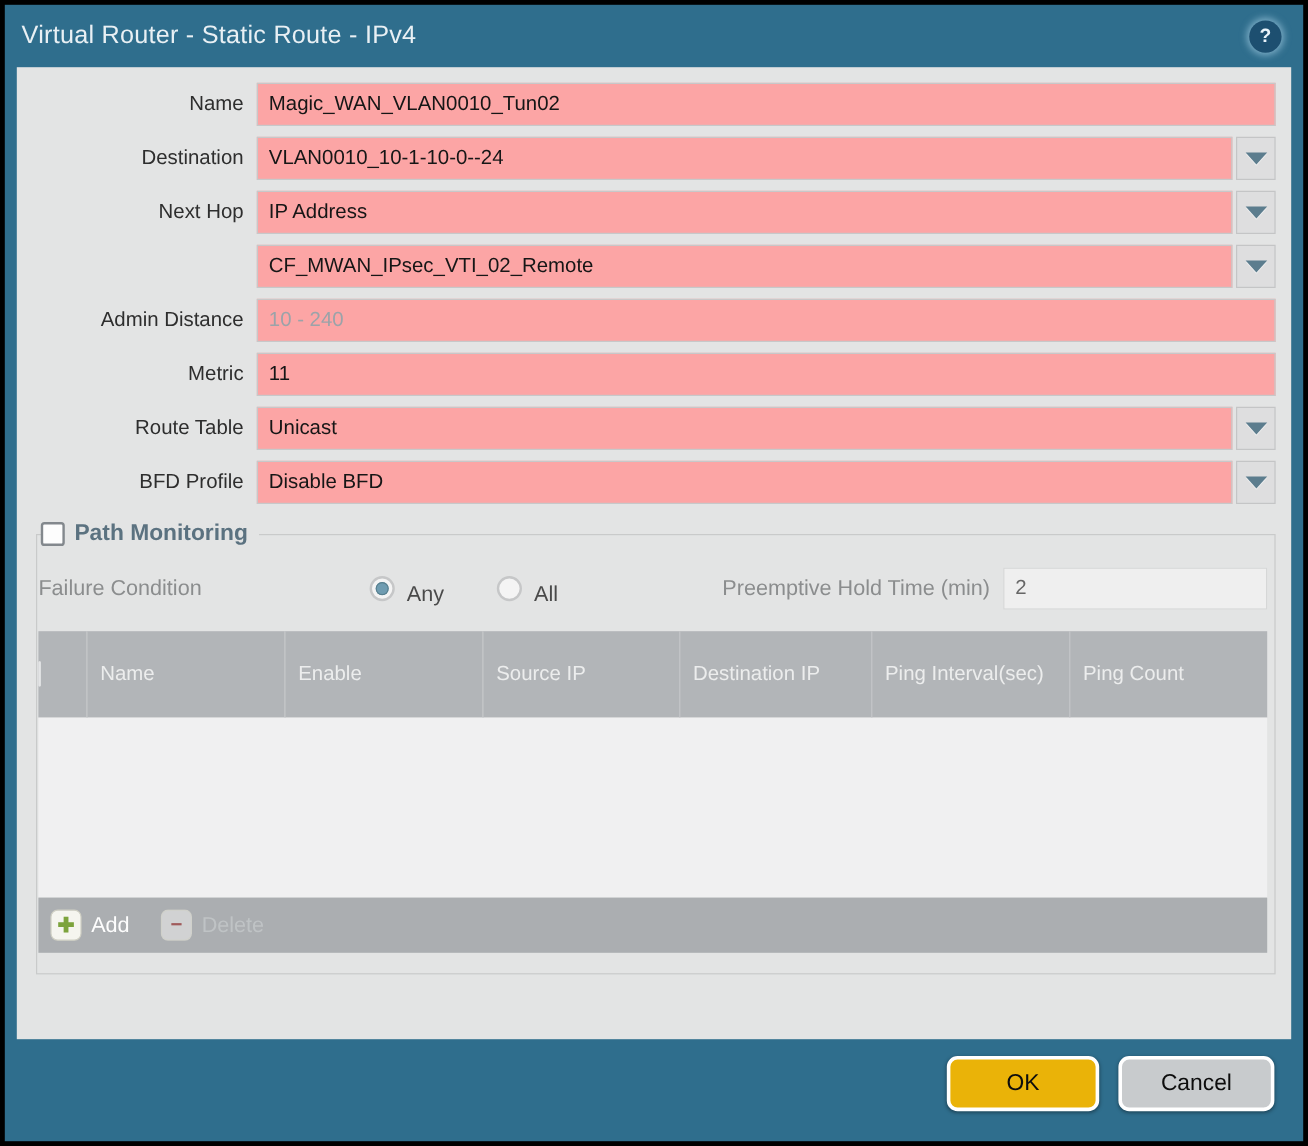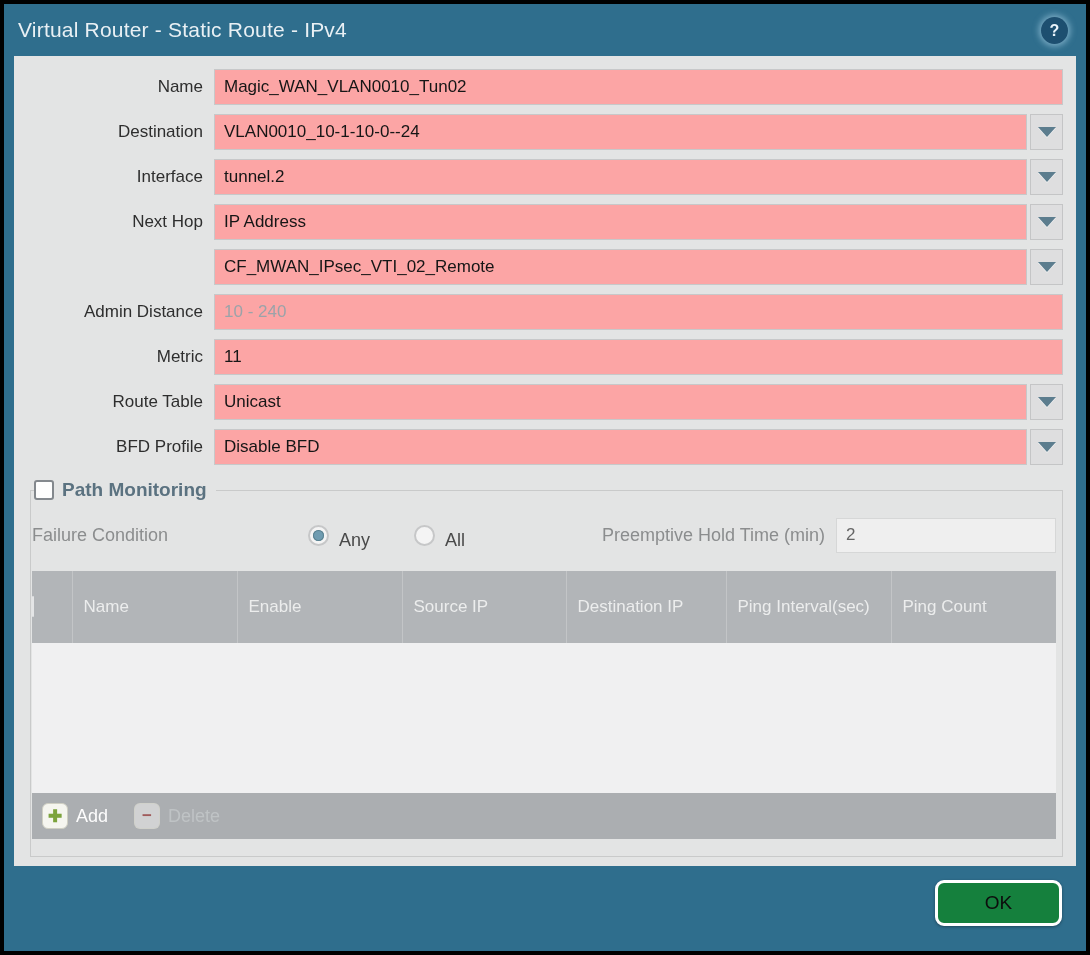--- a/index.html
+++ b/index.html
@@ -143,21 +143,21 @@
     flex:0 0 85px;
     display:flex; justify-content:flex-end; align-items:flex-start;
     gap:16px; padding:14px 24px 0 0;
   }
   .btn {
     height:46px; border-radius:9px;
     border:3px solid #fff; font-family:"Liberation Sans", sans-serif;
     font-size:19px; color:#0d0d0d; cursor:pointer;
     box-shadow:0 1px 3px rgba(0,0,0,.35);
   }
-  .btn-ok { width:127px; background:#15803d; }
+  .btn-ok { width:127px; background:#eab308; }
   .btn-cancel { width:130px; background:#c8cbcd; }
 </style>
 </head>
 <body>
 
 <div class="window">
 
   <div class="titlebar">
     <span class="title">Virtual Router - Static Route - IPv4</span>
     <span class="help-icon">?</span>
@@ -175,29 +175,20 @@
     <div class="form-row">
       <span class="form-label">Destination</span>
       <span class="input-wrap">
         <input class="text-input" type="text" value="VLAN0010_10-1-10-0--24" style="">
         <span class="dd-btn">
             <span class="dd-arrow"></span>
           </span>
       </span>
     </div>
 
-    <div class="form-row">
-      <span class="form-label">Interface</span>
-      <span class="input-wrap">
-        <input class="text-input" type="text" value="tunnel.2" style="">
-        <span class="dd-btn">
-            <span class="dd-arrow"></span>
-          </span>
-      </span>
-    </div>
 
     <div class="form-row">
       <span class="form-label">Next Hop</span>
       <span class="input-wrap">
         <input class="text-input" type="text" value="IP Address" style="">
         <span class="dd-btn">
             <span class="dd-arrow"></span>
           </span>
       </span>
     </div>
@@ -300,15 +291,16 @@
           <span class="icon-sq minus-icon">−</span>
           <span class="del-label">Delete</span>
         </span>
       </div>
     </fieldset>
 
   </div>
 
   <div class="footerbar">
     <button class="btn btn-ok">OK</button>
+    <button class="btn btn-cancel">Cancel</button>
   </div>
 
 </div>
 
 </body></html>

